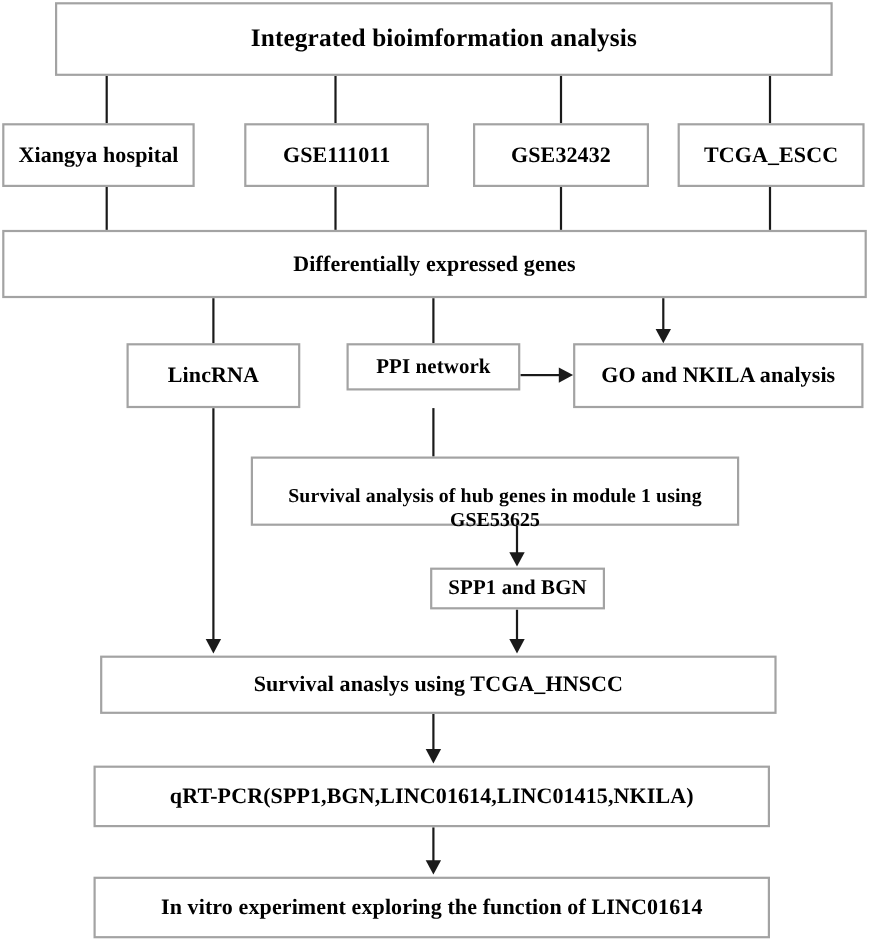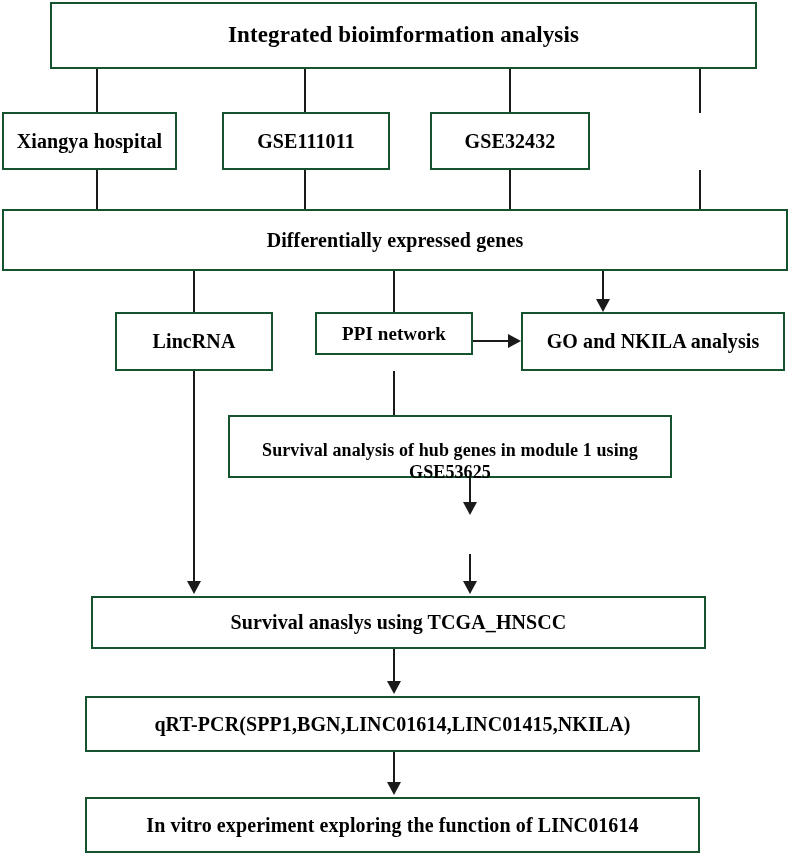--- a/index.html
+++ b/index.html
@@ -17,21 +17,21 @@
     width: 790px;
     height: 858px;
     background: #ffffff;
     overflow: hidden;
   }
 
   
   .node {
     position: absolute;
     box-sizing: border-box;
-    border: 2px solid #14532d;
+    border: 2px solid #a3a3a3;
     background: #ffffff;
     display: flex;
     align-items: center;
     justify-content: center;
     text-align: center;
     z-index: 3;
   }
   .node .label {
     font-weight: bold;
     line-height: 1.22;
@@ -91,20 +91,23 @@
 
   <div class="node fs-lg" style="left:2px; top:112px; width:175px; height:58px;">
     <span class="label">Xiangya hospital</span>
   </div>
   <div class="node fs-lg" style="left:222px; top:112px; width:168px; height:58px;">
     <span class="label">GSE111011</span>
   </div>
   <div class="node fs-lg" style="left:430px; top:112px; width:160px; height:58px;">
     <span class="label">GSE32432</span>
   </div>
+  <div class="node fs-lg" style="left:616px; top:112px; width:170px; height:58px;">
+    <span class="label">TCGA_ESCC</span>
+  </div>
 
   <div class="vline" style="left:96px; top:170px; height:41px;"></div>
   <div class="vline" style="left:304px; top:170px; height:41px;"></div>
   <div class="vline" style="left:509px; top:170px; height:41px;"></div>
   <div class="vline" style="left:699px; top:170px; height:41px;"></div>
 
   <div class="node fs-lg" style="left:2px; top:209px; width:786px; height:62px;">
     <span class="label">Differentially expressed genes</span>
   </div>
 
@@ -132,20 +135,23 @@
   <div class="vline" style="left:193px; top:371px; height:212px;"></div>
   <div class="arrow-down" style="left:187px; top:581px;"></div>
 
   <div class="node fs-sm" style="left:228px; top:415px; width:444px; height:63px;">
     <span class="label">Survival analysis of hub genes in module 1 using GSE53625</span>
   </div>
 
   <div class="vline" style="left:469px; top:478px; height:26px;"></div>
   <div class="arrow-down" style="left:463px; top:502px;"></div>
 
+  <div class="node fs-md" style="left:391px; top:516px; width:159px; height:38px;">
+    <span class="label">SPP1 and BGN</span>
+  </div>
 
   <div class="vline" style="left:469px; top:554px; height:29px;"></div>
   <div class="arrow-down" style="left:463px; top:581px;"></div>
 
   <div class="node fs-lg" style="left:91px; top:596px; width:615px; height:53px;">
     <span class="label">Survival anaslys using TCGA_HNSCC</span>
   </div>
 
   <div class="vline" style="left:393px; top:649px; height:34px;"></div>
   <div class="arrow-down" style="left:387px; top:681px;"></div>

